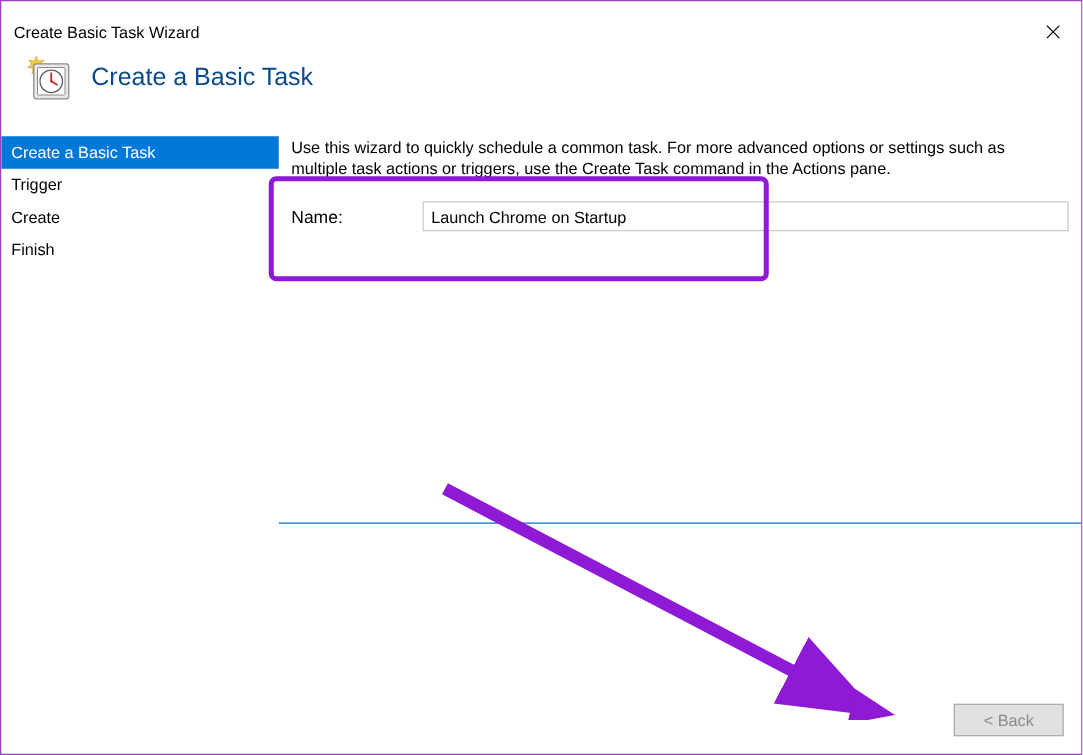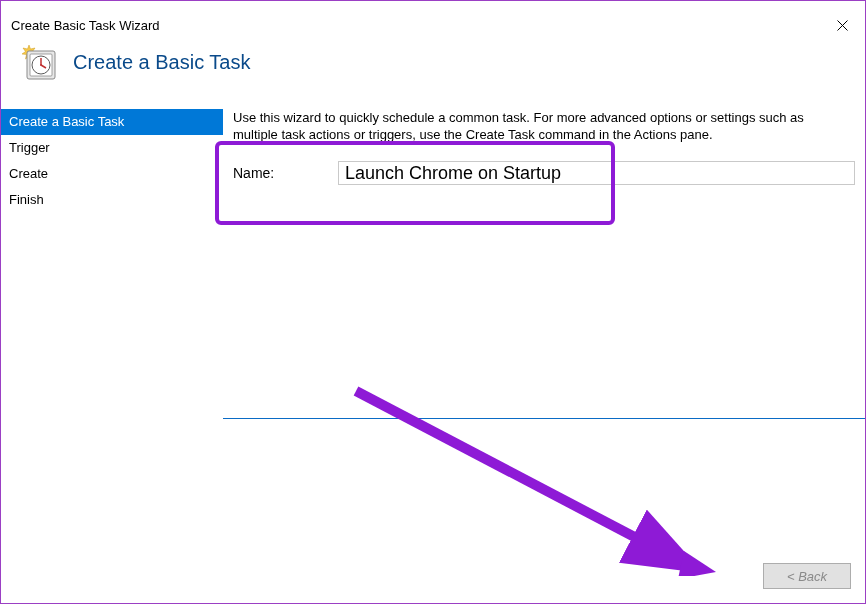--- a/index.html
+++ b/index.html
@@ -100,40 +100,39 @@
   .field-row label {
     width: 105px;
     flex-shrink: 0;
   }
   .field-row input {
     flex: 1;
     height: 24px;
     border: 1px solid #c9c9c9;
     padding: 2px 6px;
     font-family: inherit;
-    font-size: 18px;
+    font-size: 13px;
     background: #fff;
   }
   .field-row.first { margin-top: 16px; }
   .footer {
     position: absolute;
     bottom: 14px;
     right: 14px;
     display: flex;
     gap: 8px;
   }
   .footer button {
     width: 88px;
     height: 26px;
     background: #e1e1e1;
     border: 1px solid #adadad;
     font-family: inherit;
     font-size: 13px;
     cursor: pointer;
-    font-style: italic;
   }
   .footer button:disabled {
     color: #8a8a8a;
     cursor: default;
   }
   
   .arrow {
     position: absolute;
     left: 345px;
     top: 380px;

